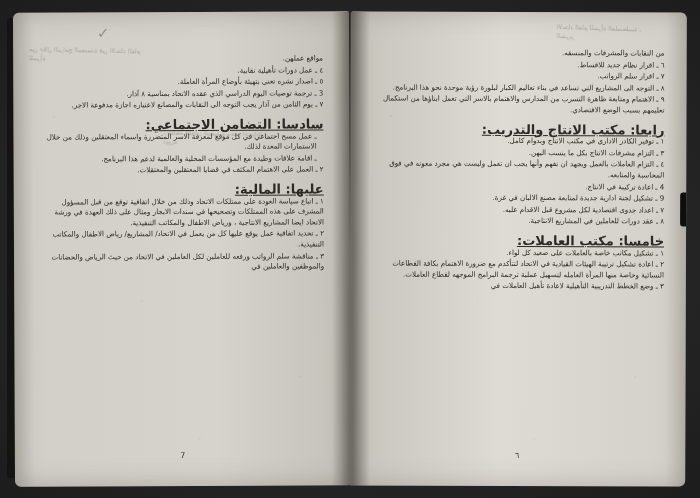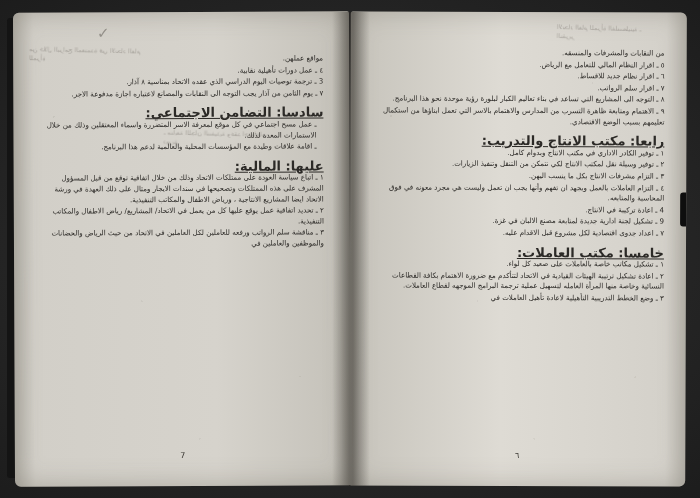--- a/index.html
+++ b/index.html
@@ -201,56 +201,57 @@
     <div class="page page-left">
       <div class="grain"></div>
 
       <div class="ghost ghost-a">من خلال البرامج المعتمدة في الاتحاد العام للمرأة</div>
       <div class="ghost ghost-b">ـ متابعة اللجان التنفيذية وعقد اجتماعات دورية</div>
       <div class="mark-swirl">✓</div>
 
       <div class="text-col left-col">
         <div class="para">مواقع عملهن.</div>
         <div class="para">٤ ـ عمل دورات تأهيلية نقابية.</div>
+        <div class="para">٥ ـ اصدار نشره تعنى بتهيئة بأوضاع المرأة العاملة.</div>
         <div class="para">3 ـ ترجمة توصيات اليوم الدراسي الذي عقده الاتحاد بمناسبة ٨ آذار.</div>
         <div class="para">٧ ـ يوم الثامن من آذار يجب التوجه الى النقابات والمصانع لاعتباره اجازة مدفوعة الاجر.</div>
         <div class="blank"></div>
         <div class="heading">سادسا: التضامن الاجتماعي:</div>
         <div class="para ind">ـ عمل مسح اجتماعي في كل موقع لمعرفة الاسر المتضررة واسماء المعتقلين وذلك من خلال الاستمارات المعدة لذلك.</div>
         <div class="para ind">ـ اقامة علاقات وطيدة مع المؤسسات المحلية والعالمية لدعم هذا البرنامج.</div>
+        <div class="para">٢ ـ العمل على الاهتمام المكثف في قضايا المعتقلين والمعتقلات.</div>
         <div class="blank"></div>
         <div class="heading">عليها: المالية:</div>
         <div class="para">١ ـ اتباع سياسة العودة على ممتلكات الاتحاد وذلك من خلال اتفاقية توقع من قبل المسؤول المشرف على هذه الممتلكات وتصحيحها في سندات الايجار ومثال على ذلك العهدة في ورشة الاتحاد ايضا المشاريع الانتاجية ، ورياض الاطفال والمكاتب التنفيذية.</div>
         <div class="para">٢ ـ تحديد اتفاقية عمل يوقع عليها كل من يعمل في الاتحاد/ المشاريع/ رياض الاطفال والمكاتب التنفيذية.</div>
         <div class="para">٣ ـ مناقشة سلم الرواتب ورفعه للعاملين لكل العاملين في الاتحاد من حيث الرياض والحضانات والموظفين والعاملين في</div>
       </div>
 
       <div class="folio folio-left">7</div>
     </div>
 
     <div class="page page-right">
       <div class="grain"></div>
       <div class="ghost ghost-c">الاتحاد العام للمرأة الفلسطينية ـ التقرير</div>
 
       <div class="text-col right-col">
         <div class="para">من النقابات والمشرفات والمنسقه.</div>
-        <div class="para">٥ ـ اقرار النظام المالي للتعامل مع الرياض.</div>
         <div class="para">٦ ـ اقرار نظام جديد للاقساط.</div>
         <div class="para">٧ ـ اقرار سلم الرواتب.</div>
         <div class="para">٨ ـ التوجه الى المشاريع التي تساعد في بناء تعاليم الكبار لبلورة رؤية موحدة نحو هذا البرنامج.</div>
         <div class="para">٩ ـ الاهتمام ومتابعة ظاهرة التسرب من المدارس والاهتمام بالاسر التي تعمل ابناؤها من استكمال تعليمهم بسبب الوضع الاقتصادي.</div>
         <div class="blank"></div>
         <div class="heading">رابعا: مكتب الانتاج والتدريب:</div>
         <div class="para">١ ـ توفير الكادر الاداري في مكتب الانتاج وبدوام كامل.</div>
-        <div class="para">٢ ـ توفير وسيلة نقل لمكتب الانتاج لكي نتمكن من التنقل وتنفيذ الزيارات.</div>
         <div class="para">٣ ـ التزام مشرفات الانتاج بكل ما ينسب اليهن.</div>
         <div class="para">٤ ـ التزام العاملات بالعمل وبجهد ان تفهم وأنها يجب ان تعمل وليست هي مجرد معونه في فوق المحاسبة والمتابعه.</div>
         <div class="para">4 ـ اعادة تركيبة في الانتاج.</div>
         <div class="para">9 ـ تشكيل لجنة ادارية جديدة لمتابعة مصنع الالبان في غزة.</div>
         <div class="para">٧ ـ اعداد جدوى اقتصادية لكل مشروع قبل الاقدام عليه.</div>
+        <div class="para">٨ ـ عقد دورات للعاملين في المشاريع الانتاجية.</div>
         <div class="blank"></div>
         <div class="heading">خامسا: مكتب العاملات:</div>
         <div class="para">١ ـ تشكيل مكاتب خاصة بالعاملات على صعيد كل لواء.</div>
         <div class="para">٢ ـ اعادة تشكيل ترتيبة الهيئات القيادية في الاتحاد لتتأكدم مع ضرورة الاهتمام بكافة القطاعات النسائية وخاصة منها المرأة العامله لتسهيل عملية ترجمة البرامج الموجهه لقطاع العاملات.</div>
         <div class="para">٣ ـ وضع الخطط التدريبية التأهيلية لاعادة تأهيل العاملات في</div>
       </div>
 
       <div class="folio folio-right">٦</div>
       <div class="spine-tab"></div>
     </div>

